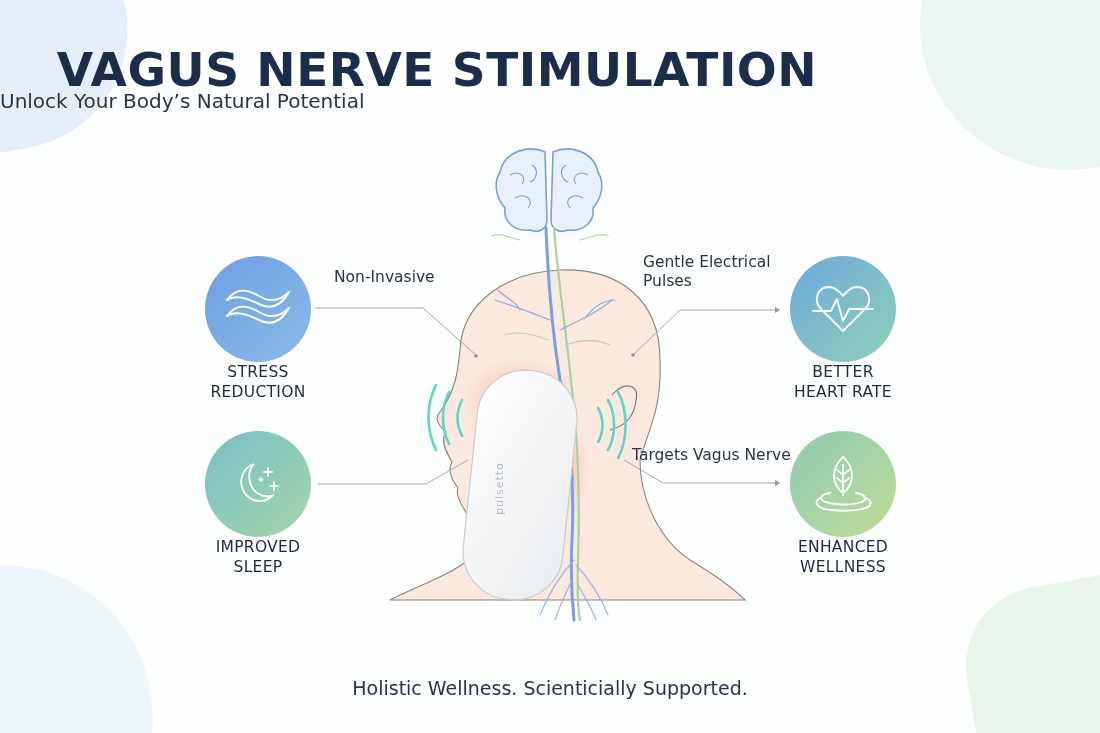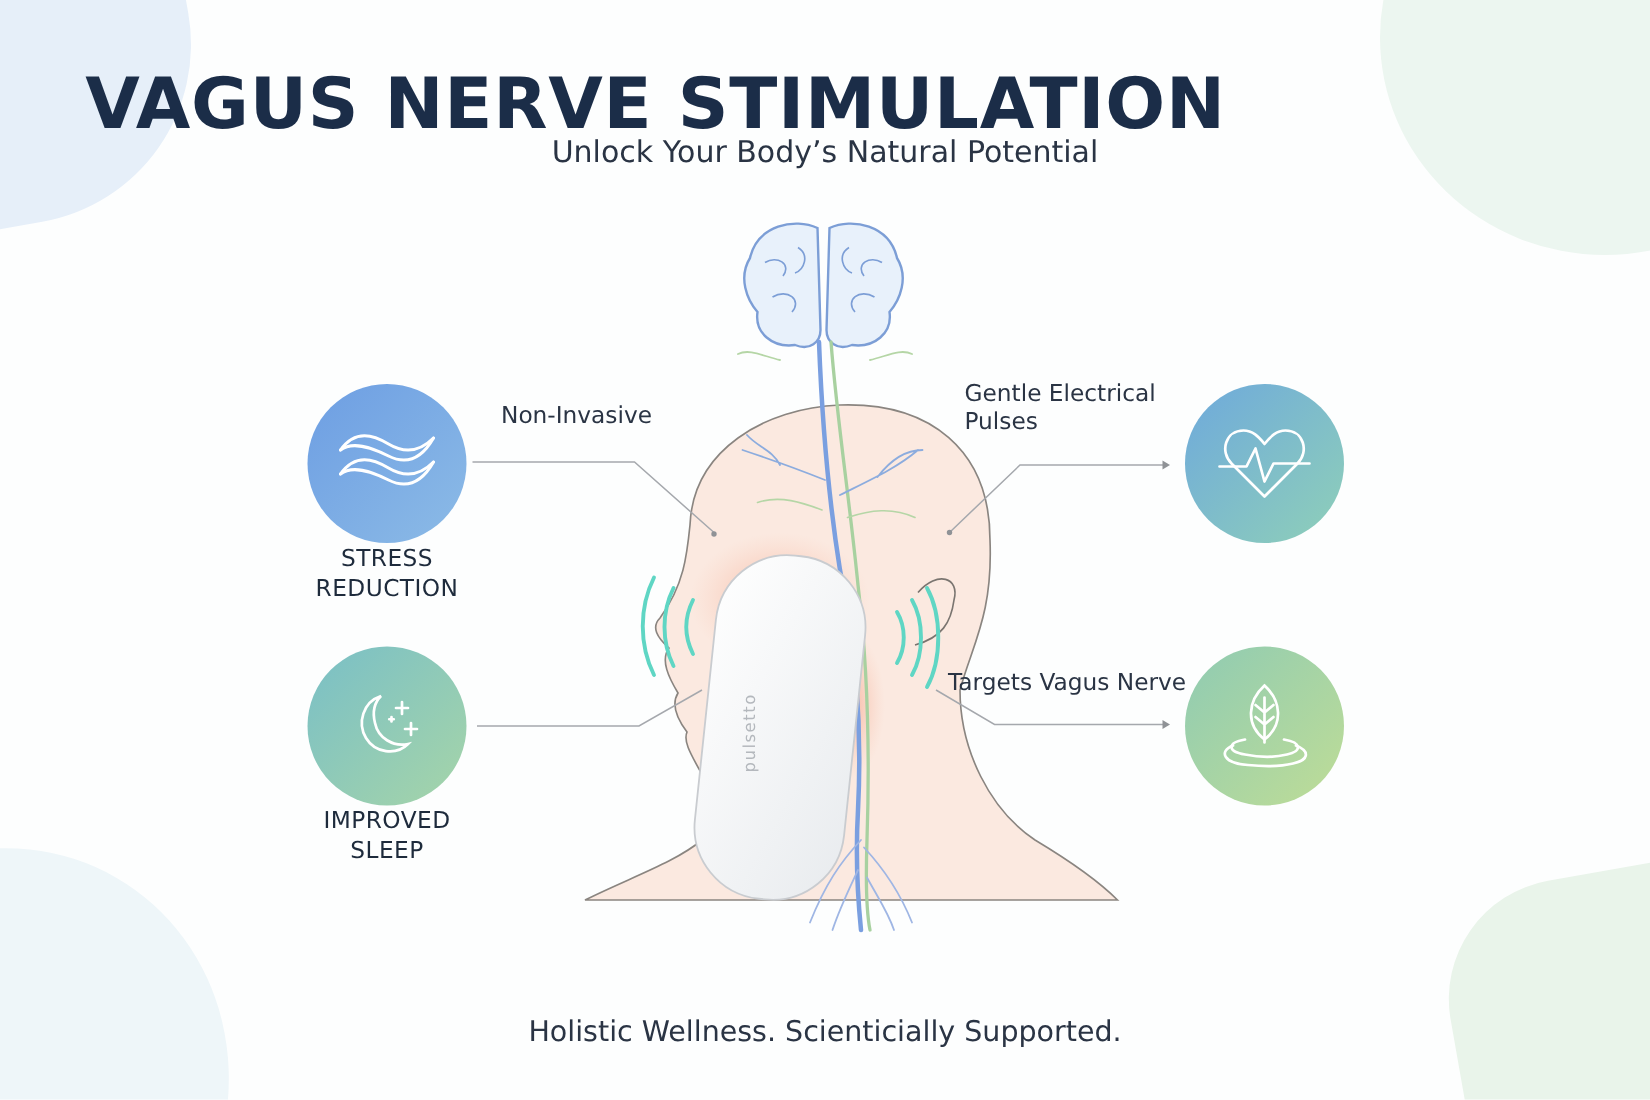--- a/index.html
+++ b/index.html
@@ -14,21 +14,21 @@
   .blob-tl { left: -60px; top: -60px; width: 190px; height: 205px; background: #e6eff9; border-radius: 40px 40px 120px 40px; transform: rotate(-10deg); }
   .blob-tr { right: -120px; top: -120px; width: 300px; height: 290px; background: #ecf6f0; border-radius: 50%; }
   .blob-bl { left: -160px; bottom: -160px; width: 310px; height: 330px; background: #eef6f9; border-radius: 50%; transform: rotate(30deg); }
   .blob-br { right: -60px; bottom: -60px; width: 190px; height: 210px; background: #e9f4ea; border-radius: 80px 40px 40px 40px; transform: rotate(-10deg); }
 
   .title {
     position: absolute; left: 0; width: 874px; top: 42px; text-align: center;
     font-size: 47px; font-weight: bold; color: #1b2d48; letter-spacing: 0.5px;
   }
   .subtitle {
-    position: absolute; left: 0; width: 1100px; top: 89px; text-align: center;
+    position: absolute; left: 0; width: 1100px; top: 89px; text-align: left;
     font-size: 20px; color: #2a3444;
   }
   .footer {
     position: absolute; left: 0; width: 1100px; top: 677px; text-align: center;
     font-size: 19px; color: #2a3444;
   }
 
   .benefit { position: absolute; width: 160px; text-align: center; }
   .benefit .circle {
     width: 106px; height: 106px; border-radius: 50%; margin: 0 auto;
@@ -167,26 +167,34 @@
   </div>
 </div>
 
 <div class="benefit" id="b-heart">
   <div class="circle">
     <svg width="64" height="56" viewBox="0 0 64 56" fill="none" stroke="#fff" stroke-width="1.8" stroke-linejoin="round" stroke-linecap="round">
       <path d="M32 50 L10 28 C2 20 6 6 18 6 C24 6 28 10 32 15 C36 10 40 6 46 6 C58 6 62 20 54 28 Z"></path>
       <path d="M2 30 L20 30 L26 18 L32 40 L38 28 L62 28"></path>
     </svg>
   </div>
+  <div class="label">
+    <div>BETTER</div>
+    <div>HEART RATE</div>
+  </div>
 </div>
 
 <div class="benefit" id="b-well">
   <div class="circle">
     <svg width="66" height="62" viewBox="0 0 66 62" fill="none" stroke="#fff" stroke-width="1.8" stroke-linecap="round">
       <path d="M33 4 C22 14 20 30 33 40 C46 30 44 14 33 4 Z"></path>
       <path d="M33 12 L33 42 M33 22 L27 17 M33 22 L39 17 M33 30 L27 25 M33 30 L39 25"></path>
       <path d="M20 40 C8 42 8 48 20 50 C30 52 40 52 48 50 C58 48 58 42 46 40"></path>
       <path d="M12 44 C2 48 6 56 22 57 C32 58 44 58 52 56 C62 54 64 48 54 44"></path>
     </svg>
   </div>
+  <div class="label">
+    <div>ENHANCED</div>
+    <div>WELLNESS</div>
+  </div>
 </div>
 
 <div class="footer">Holistic Wellness. Scienticially Supported.</div>
 
 </body></html>

